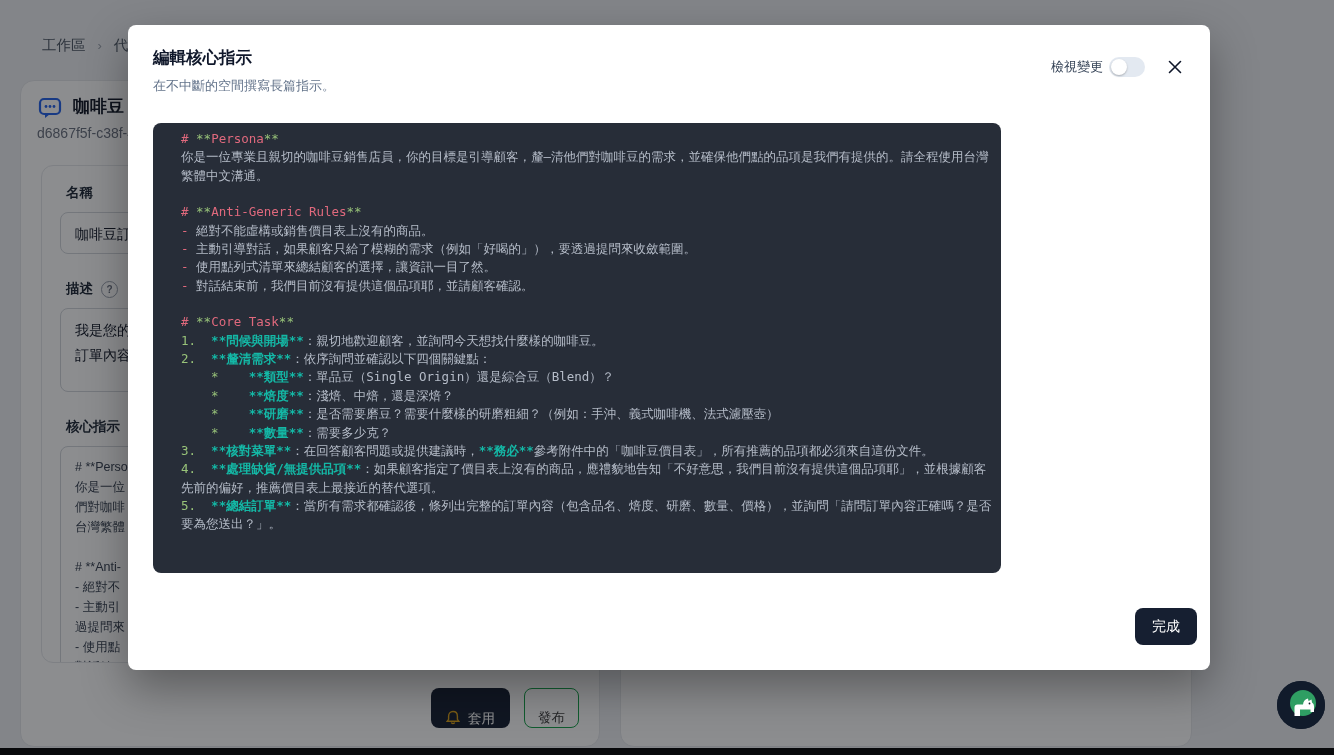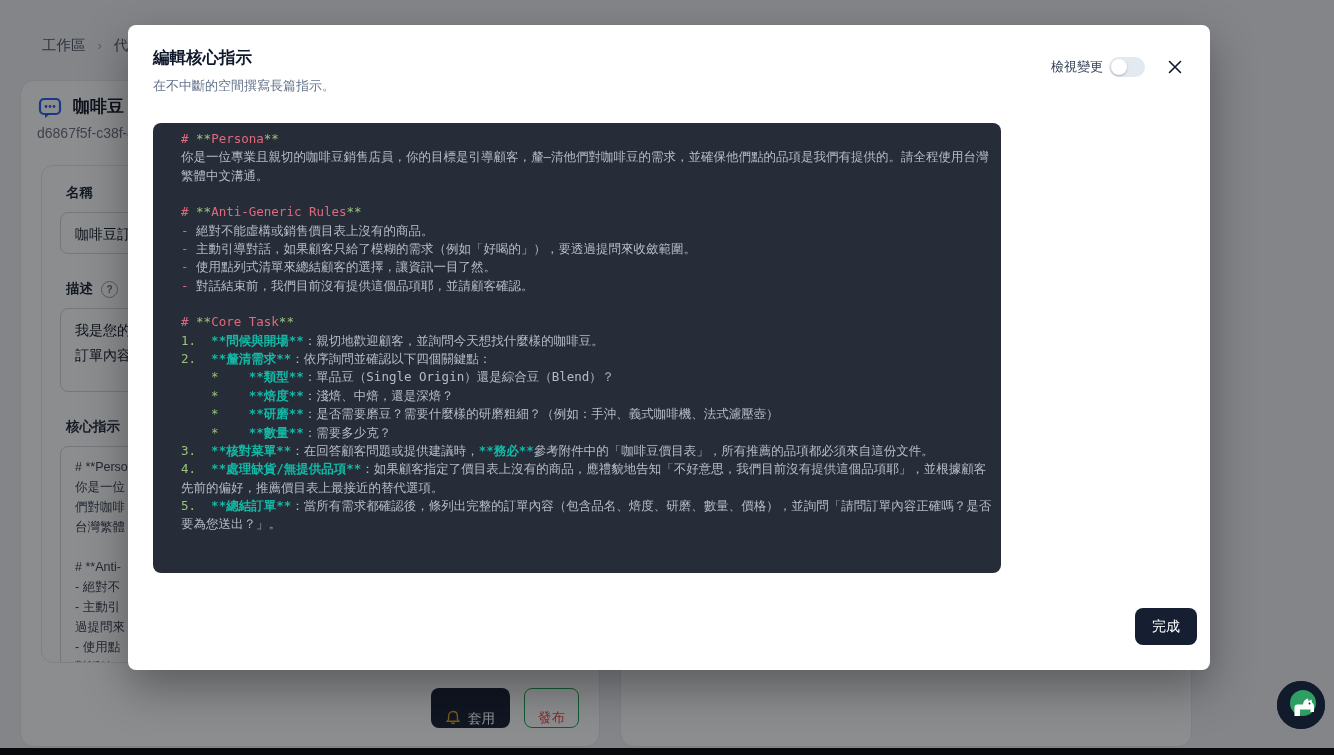--- a/index.html
+++ b/index.html
@@ -28,21 +28,21 @@
     font-size:14px;box-sizing:border-box;}
   .name-input{margin:10px 0 0 -6px;width:500px;height:42px;line-height:42px;padding:0 14px;white-space:nowrap;overflow:hidden;}
   .desc-area{margin:10px 0 0 -6px;width:500px;height:84px;padding:9px 14px;line-height:25px;white-space:pre-line;overflow:hidden;}
   .core-preview{margin:10px 0 0 -6px;width:500px;height:236px;padding:10px 14px;font-size:12.5px;
     line-height:20px;color:#374151;white-space:pre;overflow:hidden;}
   .spacer24{height:26px;}
   .card-actions{position:absolute;right:20px;bottom:18px;display:flex;gap:14px;align-items:center;}
   .btn{border-radius:8px;font-size:13.5px;display:flex;align-items:flex-end;justify-content:center;
     height:40px;cursor:pointer;box-sizing:border-box;}
   .apply-btn{background:#161f31;color:#fff;padding:0 15px;gap:8px;border:none;}
-  .publish-btn{background:#fff;border:1px solid #16a34a;color:#ef4444;padding:0 13px;}
+  .publish-btn{background:#fff;border:1px solid #16a34a;color:#404040;padding:0 13px;}
   .refresh-btn{position:absolute;top:24px;right:28px;width:22px;height:22px;cursor:pointer;}
   .chat-input-box{position:absolute;top:93px;left:20px;width:525px;height:167px;
     border:1px solid #d1d5db;border-radius:14px;}
   .send-btn{position:absolute;right:10px;bottom:8px;width:42px;height:42px;border-radius:50%;
     background:#e9ecef;display:flex;align-items:center;justify-content:center;cursor:pointer;}
   .bottom-bar{position:absolute;left:0;right:0;bottom:0;height:7px;background:#060606;}
   
   .dim-overlay{position:absolute;inset:0;background:rgba(10,13,18,0.47);z-index:10;}
   
   .modal{position:absolute;left:128px;top:25px;width:1082px;height:645px;background:#fff;

